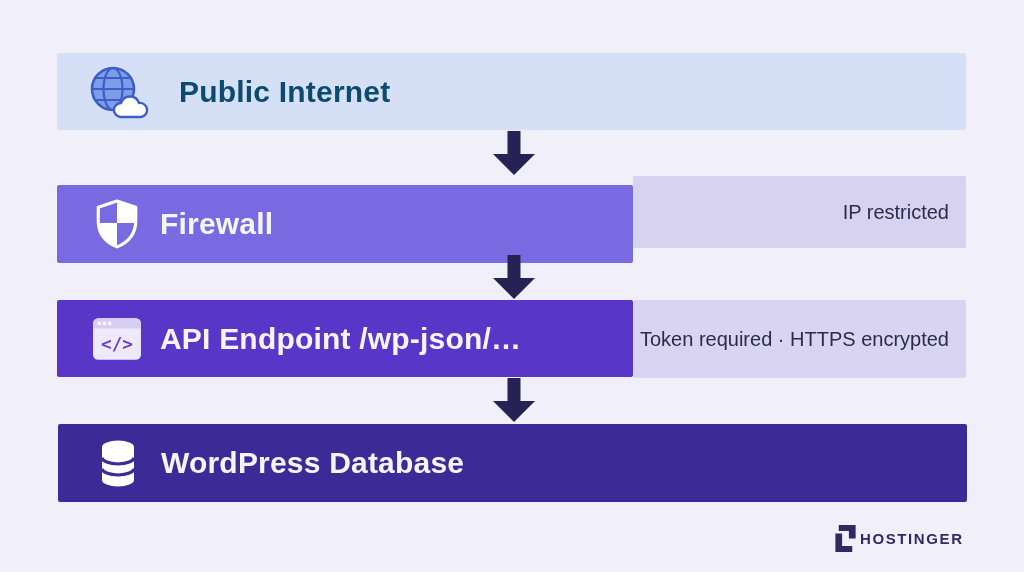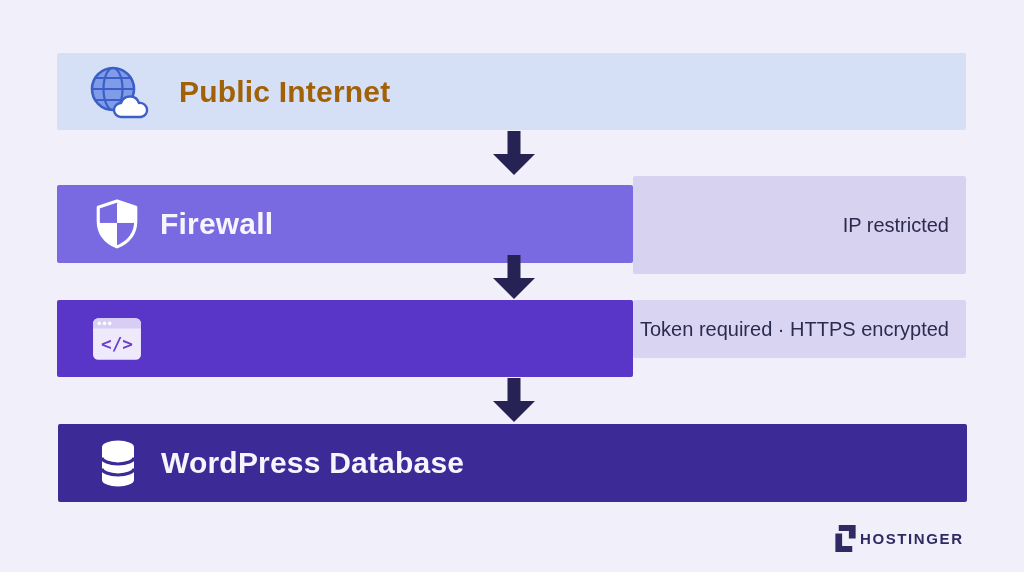--- a/index.html
+++ b/index.html
@@ -29,28 +29,28 @@
     align-items: center;
     flex: 0 0 auto;
   }
   .bar-label {
     margin-left: 9px;
     font-size: 30px;
     font-weight: 700;
     letter-spacing: 0.2px;
     white-space: nowrap;
   }
-  .text-dark  { color: #a16207; margin-left: 28px; }
+  .text-dark  { color: #0c4a6e; margin-left: 28px; }
   .text-light { color: #f6f4fd; }
 
   .bar-public    { left: 57px; top: 53px;  width: 909px; height: 77px; background: #d5e0f7; }
   .bar-firewall  { left: 57px; top: 185px; width: 576px; height: 78px; background: #7a6ae2; }
-  .side-firewall { left: 633px; top: 176px; width: 333px; height: 98px; background: #d8d2f1; }
+  .side-firewall { left: 633px; top: 176px; width: 333px; height: 72px; background: #d8d2f1; }
   .bar-api       { left: 57px; top: 300px; width: 576px; height: 77px; background: #5a36c8; }
-  .side-api      { left: 633px; top: 300px; width: 333px; height: 58px; background: #dad4f3; }
+  .side-api      { left: 633px; top: 300px; width: 333px; height: 78px; background: #dad4f3; }
   .bar-db        { left: 58px; top: 424px; width: 909px; height: 78px; background: #3c2b97; }
 
   .side {
     position: absolute;
     display: flex;
     align-items: center;
     justify-content: flex-end;
     padding-right: 17px;
     border-radius: 2px;
   }
@@ -146,20 +146,21 @@
     <span class="icon-wrap">
       <svg width="50" height="44" viewBox="0 0 48 42">
         <rect x="1" y="1" width="46" height="40" rx="5" fill="#efeafb"></rect>
         <path d="M6 1 H42 A5 5 0 0 1 47 6 V11 H1 V6 A5 5 0 0 1 6 1 Z" fill="#d8cef3"></path>
         <circle cx="7" cy="6" r="1.7" fill="#ffffff"></circle>
         <circle cx="12" cy="6" r="1.7" fill="#ffffff"></circle>
         <circle cx="17" cy="6" r="1.7" fill="#ffffff"></circle>
         <text x="24" y="32" text-anchor="middle" font-family="DejaVu Sans Mono, monospace" font-size="17" font-weight="bold" fill="#6a3fd0">&lt;/&gt;</text>
       </svg>
     </span>
+    <span class="bar-label text-light">API Endpoint /wp-json/…</span>
   </div>
   <div class="side side-api">
     <span class="annotation">Token required · HTTPS encrypted</span>
   </div>
 
   <svg class="arrow arrow-3" viewBox="0 0 44 44">
     <rect x="15.5" y="0" width="13" height="26" fill="#262253"></rect>
     <polygon points="1,23 43,23 22,44" fill="#262253"></polygon>
   </svg>
 

